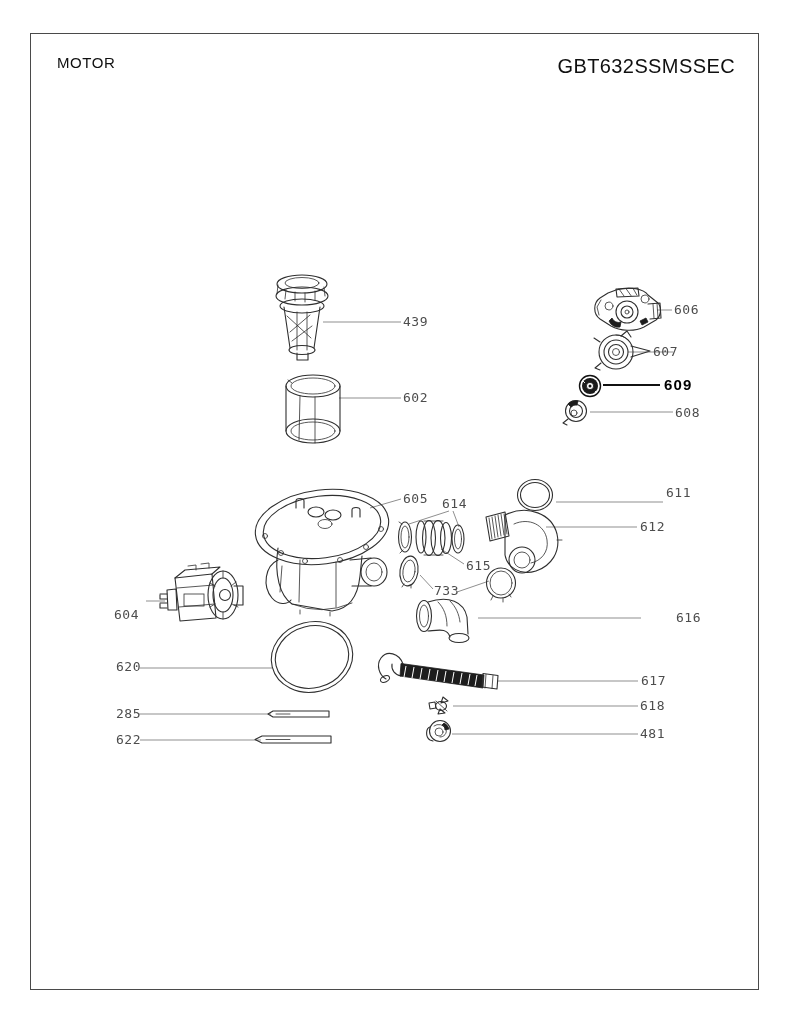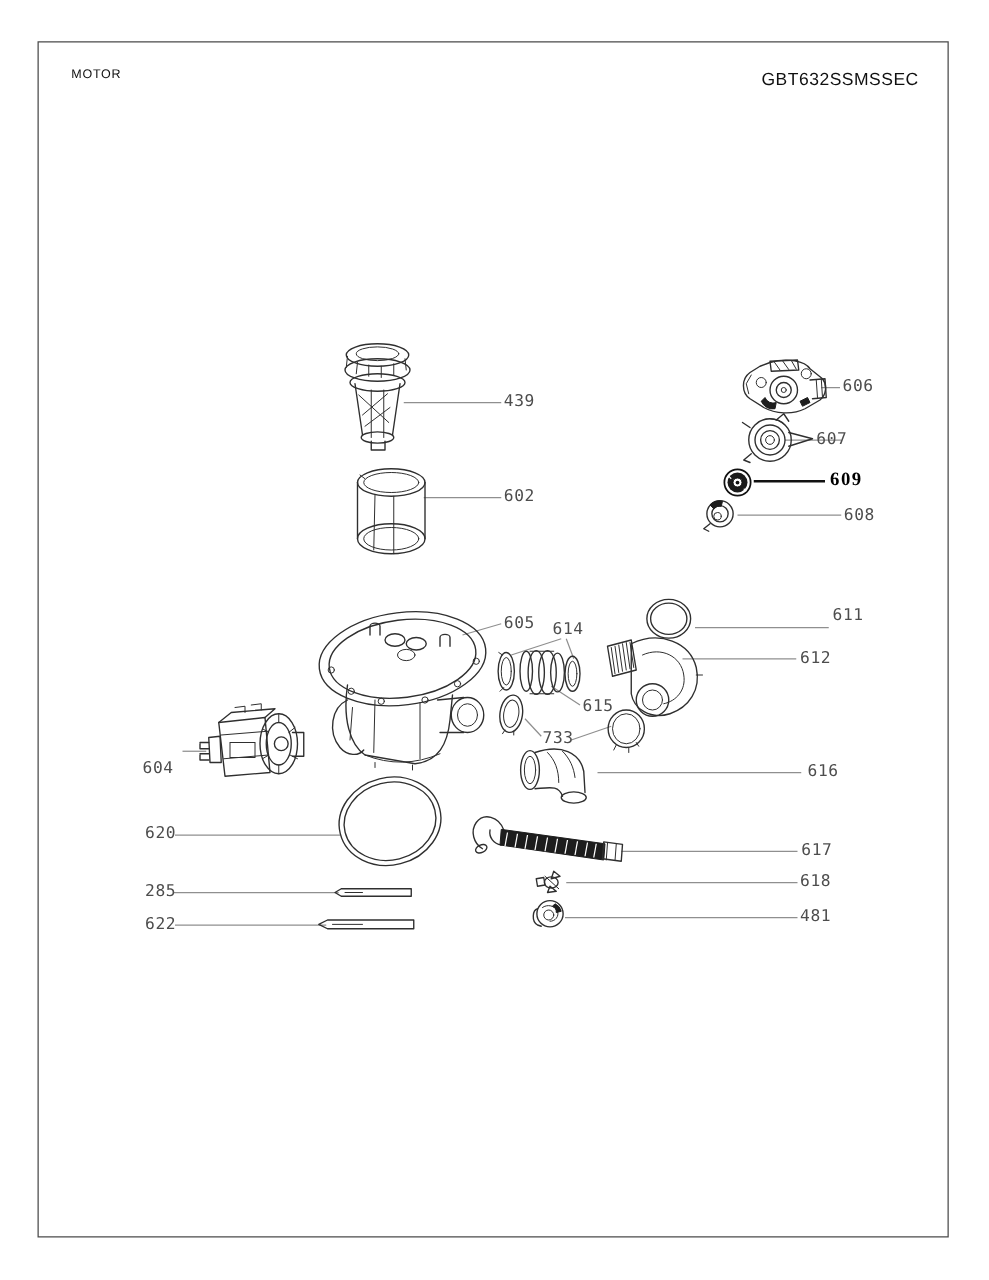--- a/index.html
+++ b/index.html
@@ -1,33 +1,33 @@
 <!DOCTYPE html>
 <html><head>
 <meta charset="utf-8">
 <style>
   html,body{margin:0;padding:0;background:#ffffff;}
   body{width:791px;height:1024px;position:relative;overflow:hidden;
        font-family:"Liberation Sans", sans-serif;}
   .frame{position:absolute;left:30px;top:33px;width:729px;height:957px;
          border:1.6px solid #4a4a4a;background:#fff;box-sizing:border-box;}
-  .hdr-title{position:absolute;left:57px;top:54px;font-size:10px;color:#101010;
+  .hdr-title{position:absolute;left:57px;top:54px;font-size:15px;color:#101010;
              letter-spacing:0.6px;}
-  .hdr-model{position:absolute;right:56px;top:55px;font-size:14px;color:#101010;
+  .hdr-model{position:absolute;right:56px;top:55px;font-size:20px;color:#101010;
              letter-spacing:0.4px;}
   svg{position:absolute;left:0;top:0;}
   .ln{stroke:#2f2f2f;fill:none;stroke-width:1.1;stroke-linecap:round;stroke-linejoin:round;}
   .lnt{stroke:#2f2f2f;fill:none;stroke-width:0.8;stroke-linecap:round;}
   .dark{fill:#1d1d1d;stroke:#1d1d1d;stroke-width:0.8;}
   .leader{stroke:#8f8f8f;stroke-width:1;fill:none;}
   .leader-hl{stroke:#111;stroke-width:2;fill:none;}
   .callout{position:absolute;font-family:"DejaVu Sans Mono", monospace;
            font-size:13px;line-height:14px;color:#4d4d4d;letter-spacing:0.5px;
            cursor:pointer;}
-  .callout.hl{font-family:Liberation Serif, serif;font-weight:700;
+  .callout.hl{font-family:Liberation Sans, sans-serif;font-weight:700;
               font-size:15px;line-height:15px;color:#000;letter-spacing:1.2px;}
 </style>
 </head>
 <body>
 
 <div class="frame"></div>
 <div class="hdr-title">MOTOR</div>
 <div class="hdr-model">GBT632SSMSSEC</div>
 
 <svg width="791" height="1024" viewBox="0 0 791 1024">
@@ -288,19 +288,19 @@
 <div class="callout" style="left:403px;top:492px">605</div>
 <div class="callout" style="left:674px;top:303px">606</div>
 <div class="callout" style="left:653px;top:345px">607</div>
 <div class="callout" style="left:675px;top:406px">608</div>
 <div class="callout hl" style="left:664px;top:377px">609</div>
 <div class="callout" style="left:666px;top:486px">611</div>
 <div class="callout" style="left:640px;top:520px">612</div>
 <div class="callout" style="left:434px;top:584px">733</div>
 <div class="callout" style="left:442px;top:497px">614</div>
 <div class="callout" style="left:466px;top:559px">615</div>
-<div class="callout" style="left:646px;top:611px">616</div>
+<div class="callout" style="left:676px;top:611px">616</div>
 <div class="callout" style="left:641px;top:674px">617</div>
 <div class="callout" style="left:640px;top:699px">618</div>
 <div class="callout" style="left:640px;top:727px">481</div>
 <div class="callout" style="left:116px;top:660px">620</div>
 <div class="callout" style="left:116px;top:707px">285</div>
 <div class="callout" style="left:116px;top:733px">622</div>
 
 </body></html>

